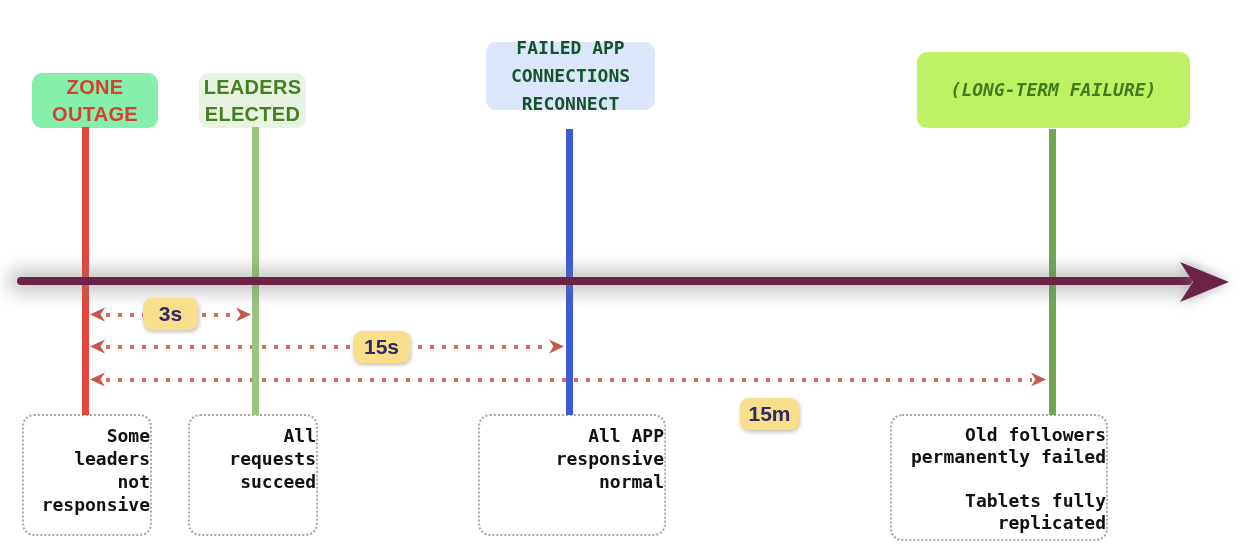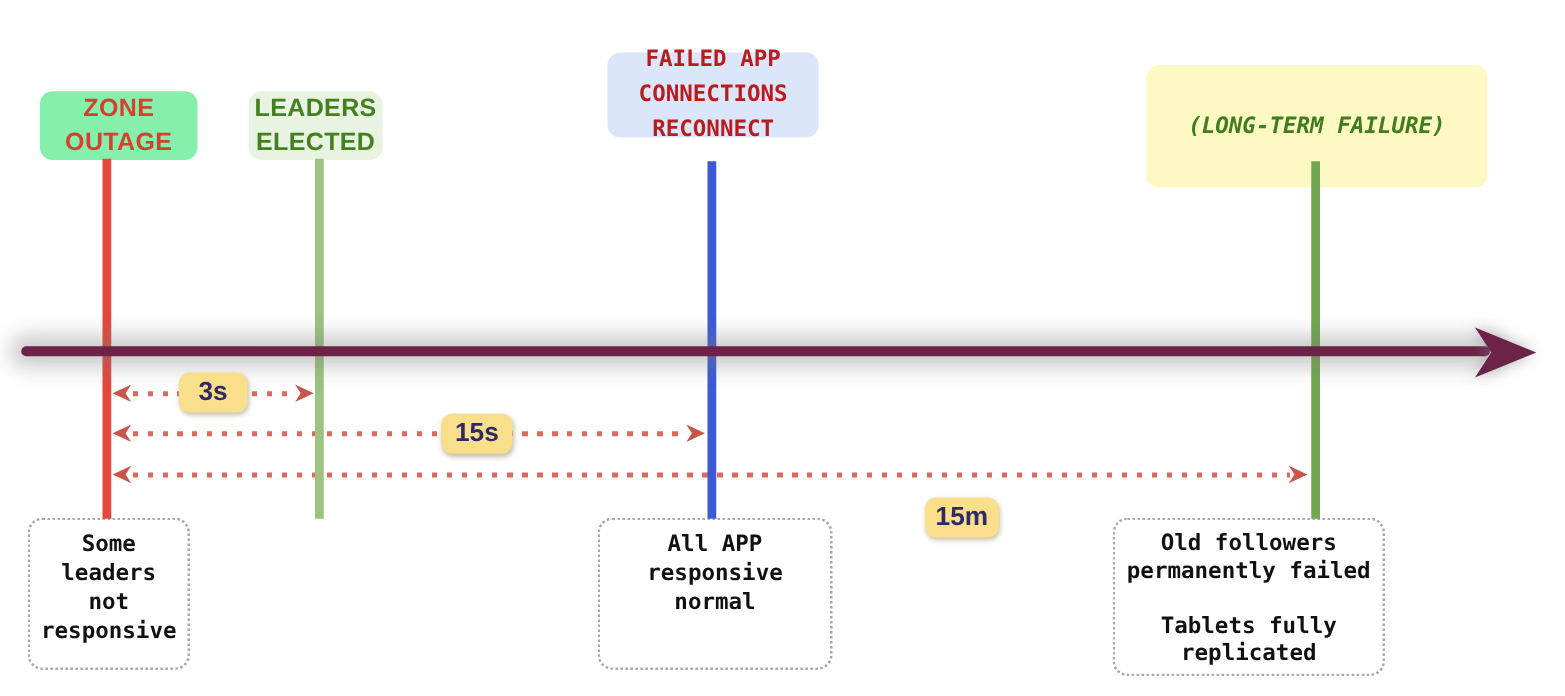--- a/index.html
+++ b/index.html
@@ -8,22 +8,22 @@
 
   
   .toplabel{position:absolute;border-radius:10px;display:flex;flex-direction:column;
             align-items:center;justify-content:center;text-align:center;
             font-weight:bold;white-space:pre-line;box-sizing:border-box;}
   .lbl-sans{font-family:"Liberation Sans",sans-serif;font-size:20px;line-height:27px;letter-spacing:.3px;}
   .lbl-mono{font-family:"DejaVu Sans Mono",monospace;font-size:18px;line-height:28px;}
   .lbl-mono-sm{font-family:"DejaVu Sans Mono",monospace;font-size:18px;line-height:26px;}
   .lbl-zone{left:32px;top:73px;width:126px;height:55px;background:#86efac;color:#d6402e;}
   .lbl-leaders{left:199px;top:73px;width:107px;height:55px;background:#e8f3e2;color:#44801f;}
-  .lbl-failed{left:486px;top:42px;width:169px;height:68px;background:#dce6fa;color:#b91c1c;}
-  .lbl-longterm{left:917px;top:52px;width:273px;height:98px;background:#fef9c3;color:#3f7d1e;}
+  .lbl-failed{left:486px;top:42px;width:169px;height:68px;background:#dce6fa;color:#14532d;}
+  .lbl-longterm{left:917px;top:52px;width:273px;height:76px;background:#bef264;color:#3f7d1e;}
   .italic-line{font-style:italic;}
 
   
   .vline{position:absolute;width:7px;z-index:3;}
   .vl-red{left:82px;top:127px;height:288px;background:#e3473d;}
   .vl-green1{left:252px;top:127px;height:288px;background:#9cc480;}
   .vl-blue{left:566px;top:129px;height:286px;background:#3a5ad6;}
   .vl-green2{left:1049px;top:129px;height:286px;background:#71a751;}
 
   
@@ -44,21 +44,21 @@
   .badge{position:absolute;z-index:7;background:#f9df8b;border-radius:9px;
          display:flex;align-items:center;justify-content:center;
          font-family:"Liberation Sans",sans-serif;font-weight:bold;font-size:21px;
          color:#2f2a62;box-shadow:1px 2px 4px rgba(90,70,10,.35);}
   .bdg-3s{left:143px;top:298px;width:55px;height:32px;}
   .bdg-15s{left:353px;top:331px;width:57px;height:32px;}
   .bdg-15m{left:740px;top:364px;width:59px;height:32px;margin-top:34px;}
 
   
   .note{position:absolute;border:2px dotted #a8a8a8;border-radius:12px;background:#fff;
-        text-align:center;white-space:pre-line;font-weight:bold;color:#111;
+        text-align:right;white-space:pre-line;font-weight:bold;color:#111;
         font-family:"DejaVu Sans Mono",monospace;font-size:18px;line-height:23px;
         padding-top:8px;box-sizing:border-box;z-index:1;}
   .note-1{left:22px;top:414px;width:130px;height:122px;}
   .note-2{left:188px;top:414px;width:130px;height:122px;}
   .note-3{left:478px;top:414px;width:188px;height:122px;}
   .note-4{left:890px;top:414px;width:218px;height:127px;line-height:22px;}
 </style>
 </head>
 <body>
 
@@ -124,20 +124,23 @@
   </div>
 
   <div class="badge bdg-3s">3s</div>
   <div class="badge bdg-15s">15s</div>
   <div class="badge bdg-15m">15m</div>
 
   <div class="note note-1">Some
 leaders
 not
 responsive</div>
+  <div class="note note-2">All
+requests
+succeed</div>
   <div class="note note-3">All APP
 responsive
 normal</div>
   <div class="note note-4">Old followers
 permanently failed
 
 Tablets fully
 replicated</div>
 
 </div>

